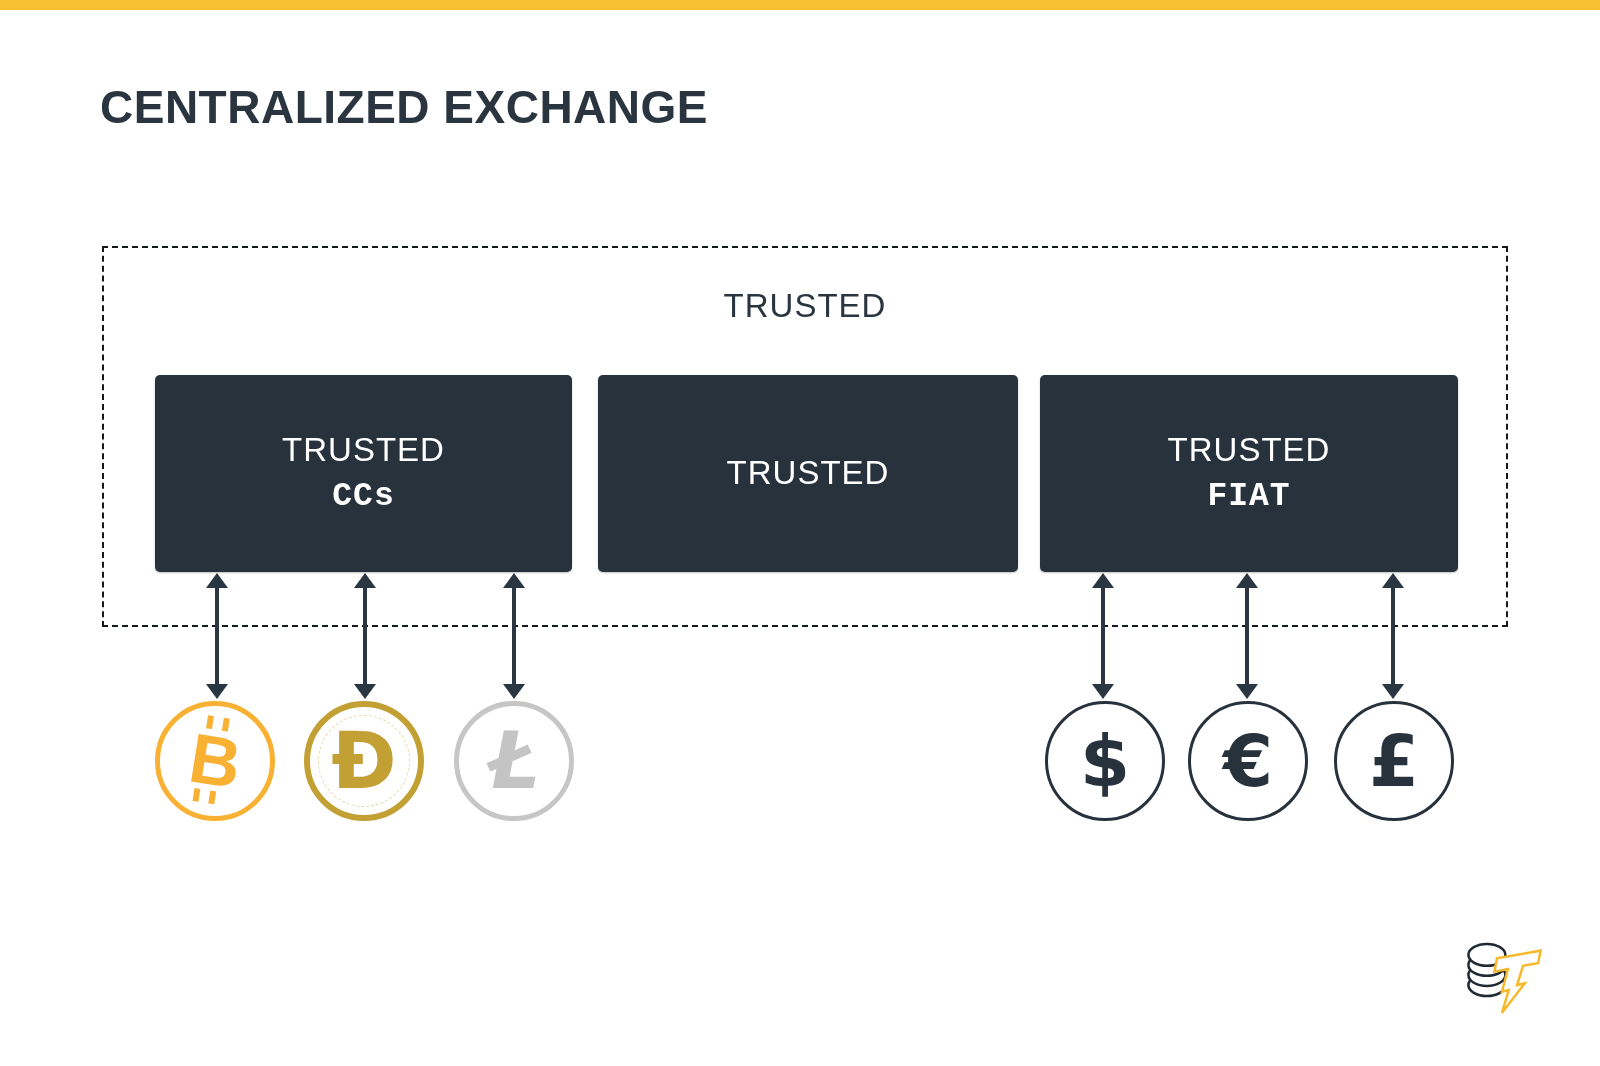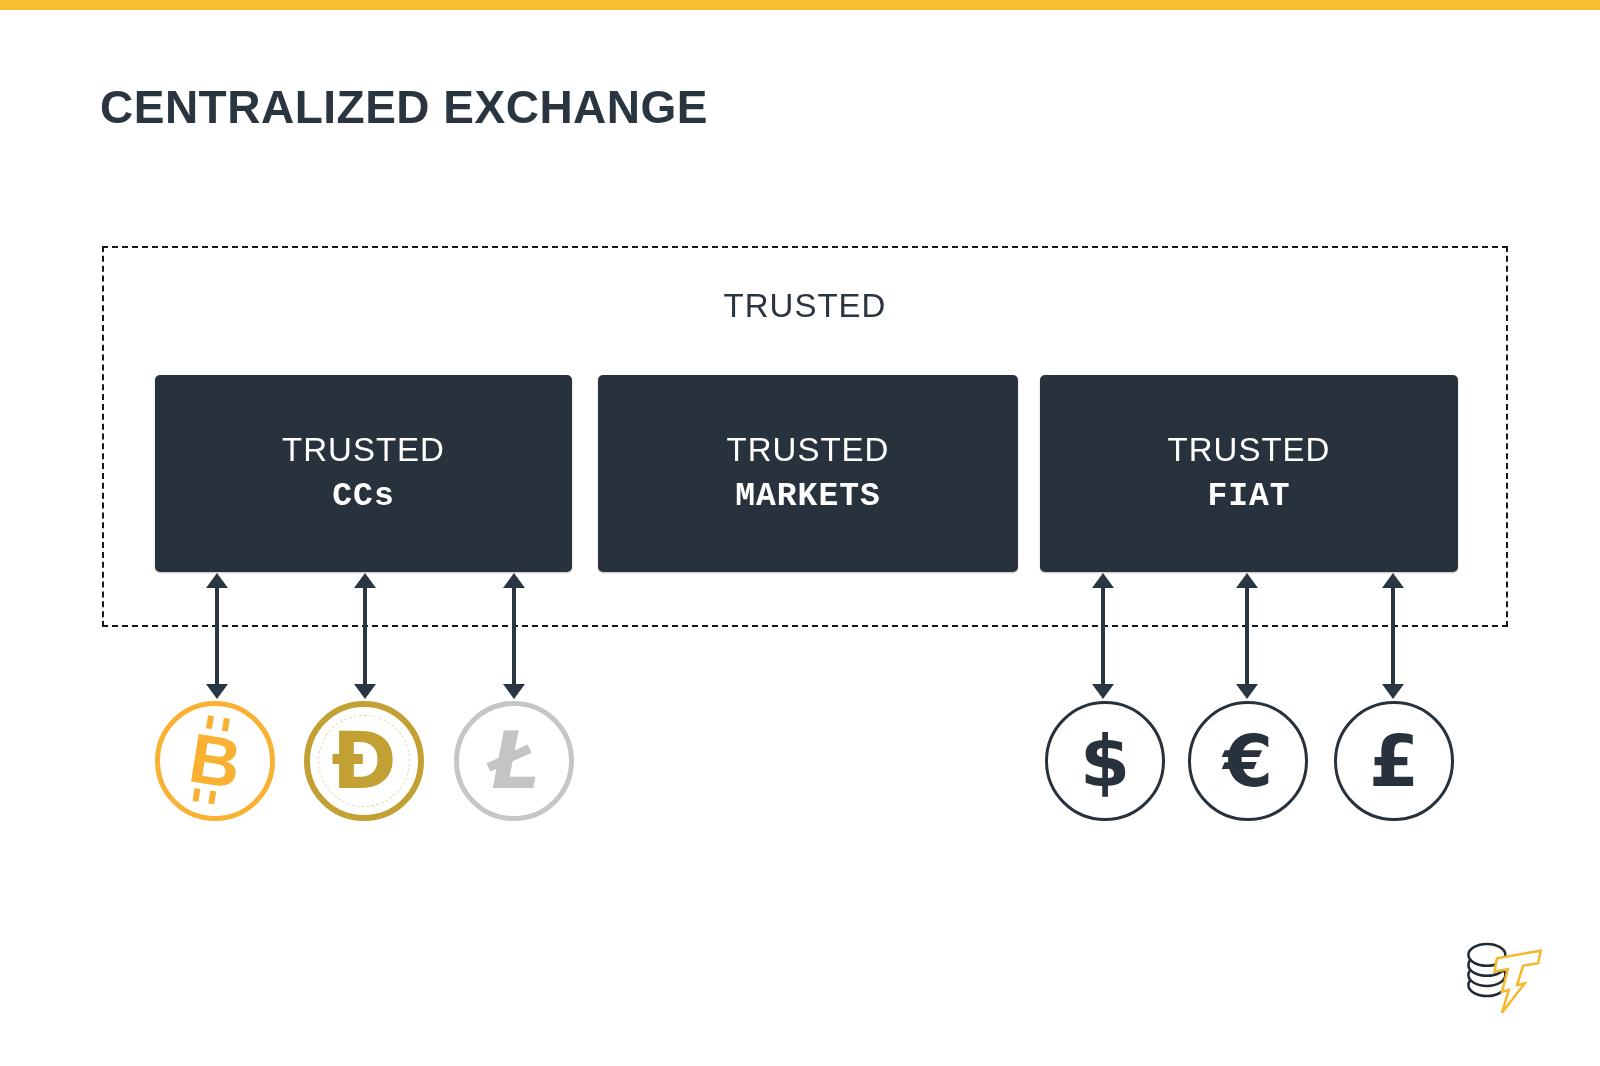--- a/index.html
+++ b/index.html
@@ -91,21 +91,20 @@
 
   <div class="trusted-boundary"></div>
   <div class="trusted-zone-label">TRUSTED</div>
 
   <div class="dark-box" id="box-ccs">
     <div class="line1">TRUSTED</div>
     <div class="line2">CCs</div>
   </div>
   <div class="dark-box" id="box-markets">
     <div class="line1">TRUSTED</div>
-    <div class="line2">MARKETS</div>
   </div>
   <div class="dark-box" id="box-fiat">
     <div class="line1">TRUSTED</div>
     <div class="line2">FIAT</div>
   </div>
 
   <div class="arrow" id="arrow-btc">
     <div class="head up"></div>
     <div class="shaft"></div>
     <div class="head down"></div>

